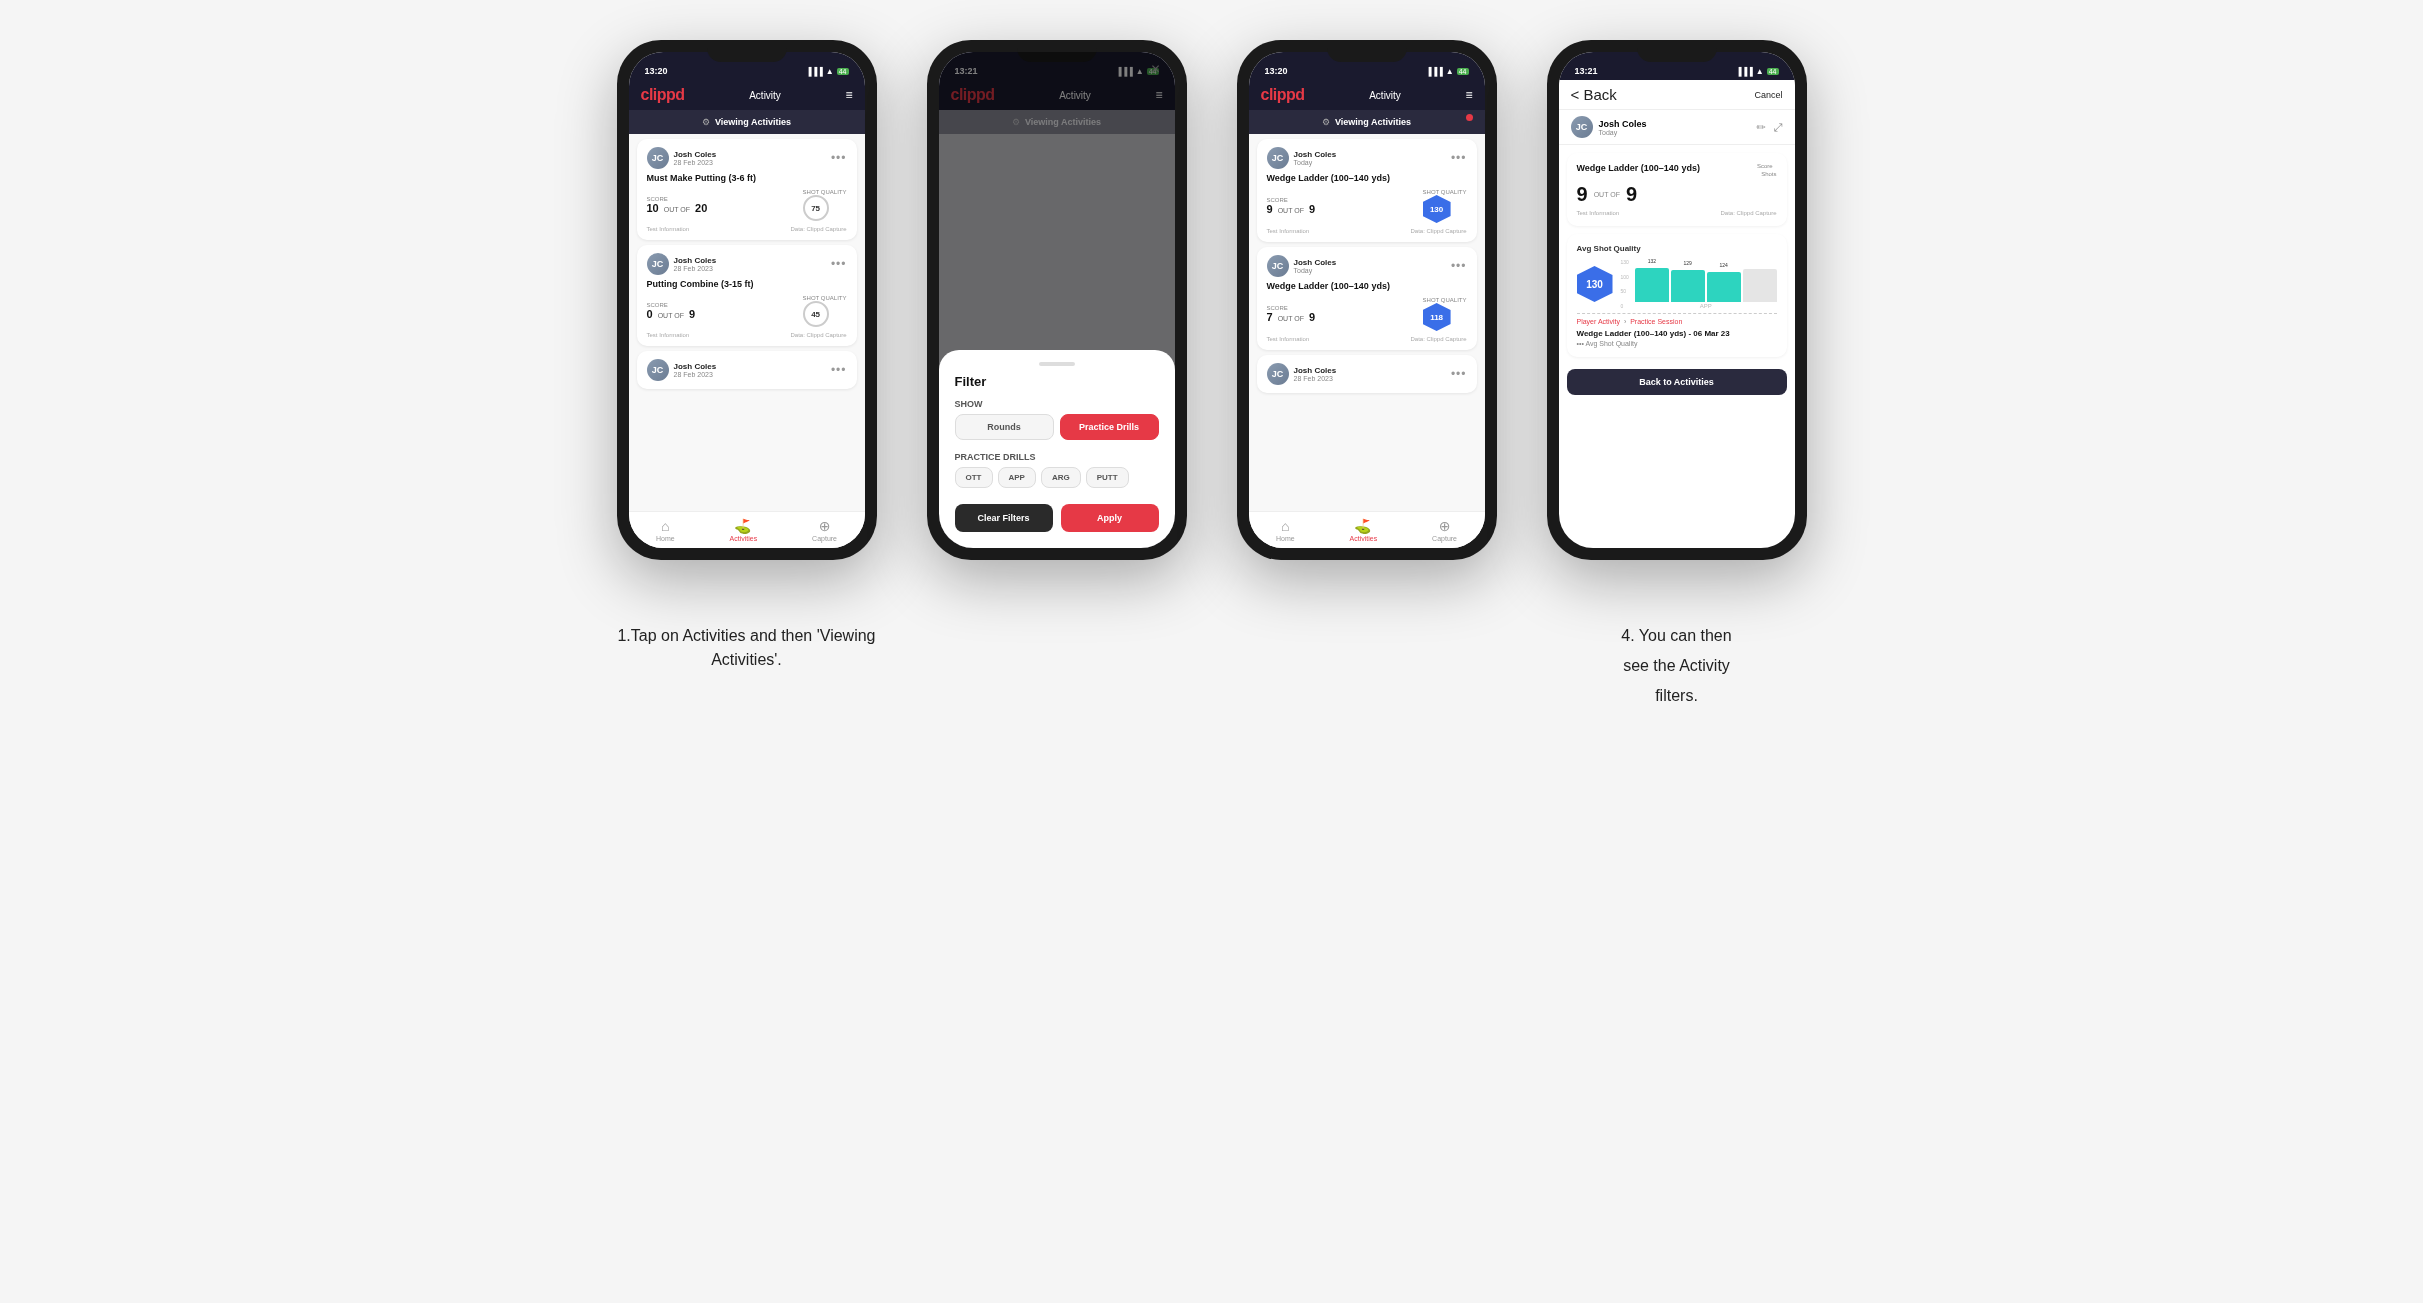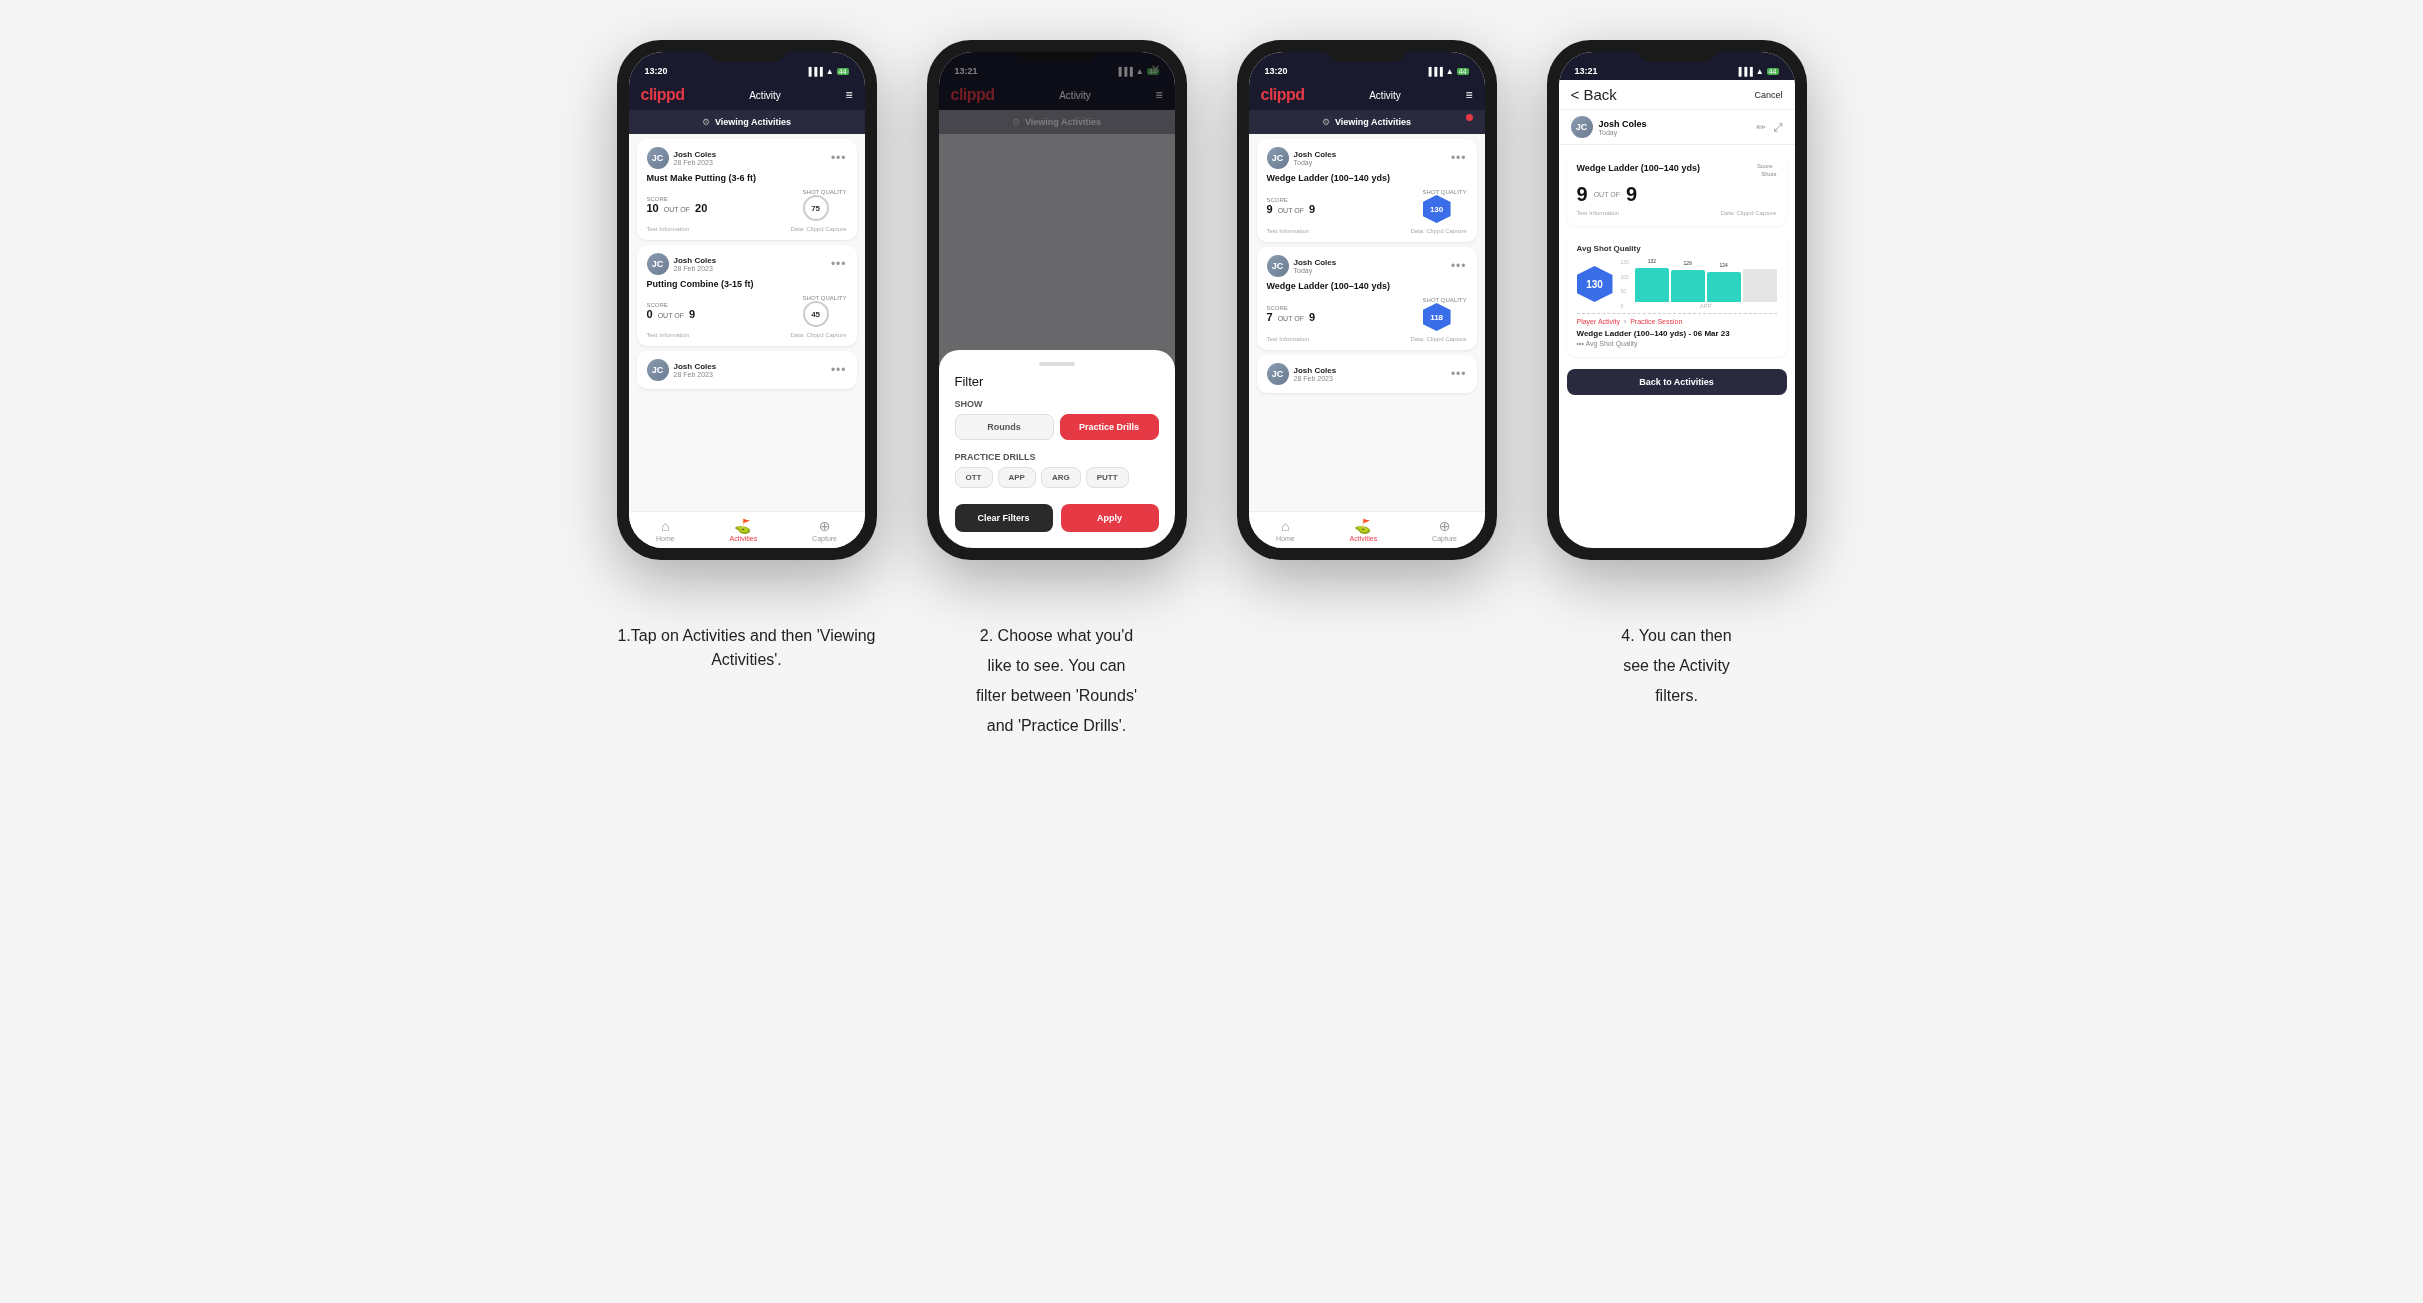--- a/index.html
+++ b/index.html
@@ -313,21 +313,21 @@
       top: 10px;
       right: 14px;
       color: #555;
       font-size: 12px;
       background: none;
       border: none;
       cursor: pointer;
     }
     .sheet-title {
       font-size: 13px;
-      font-weight: 400;
+      font-weight: 700;
       color: #111;
       margin-bottom: 10px;
     }
     .sheet-section-label {
       font-size: 9px;
       font-weight: 600;
       color: #555;
       margin-bottom: 5px;
       text-transform: uppercase;
     }
@@ -733,26 +733,20 @@
             <button class="filter-tag">ARG</button>
             <button class="filter-tag">PUTT</button>
           </div>
           <div class="sheet-actions">
             <button class="btn-clear">Clear Filters</button>
             <button class="btn-apply">Apply</button>
           </div>
         </div>
       </div>
     </div>
-  </div>
-  <div class="step-desc">
-    <p>2. Choose what you'd</p>
-    <p>like to see. You can</p>
-    <p>filter between 'Rounds'</p>
-    <p>and 'Practice Drills'.</p>
   </div>
 </div>
 
 <div class="step-container">
   <div class="phone">
     <div class="notch"></div>
     <div class="phone-inner">
 
       <div class="status-bar">
         <span class="status-time">13:20</span>

